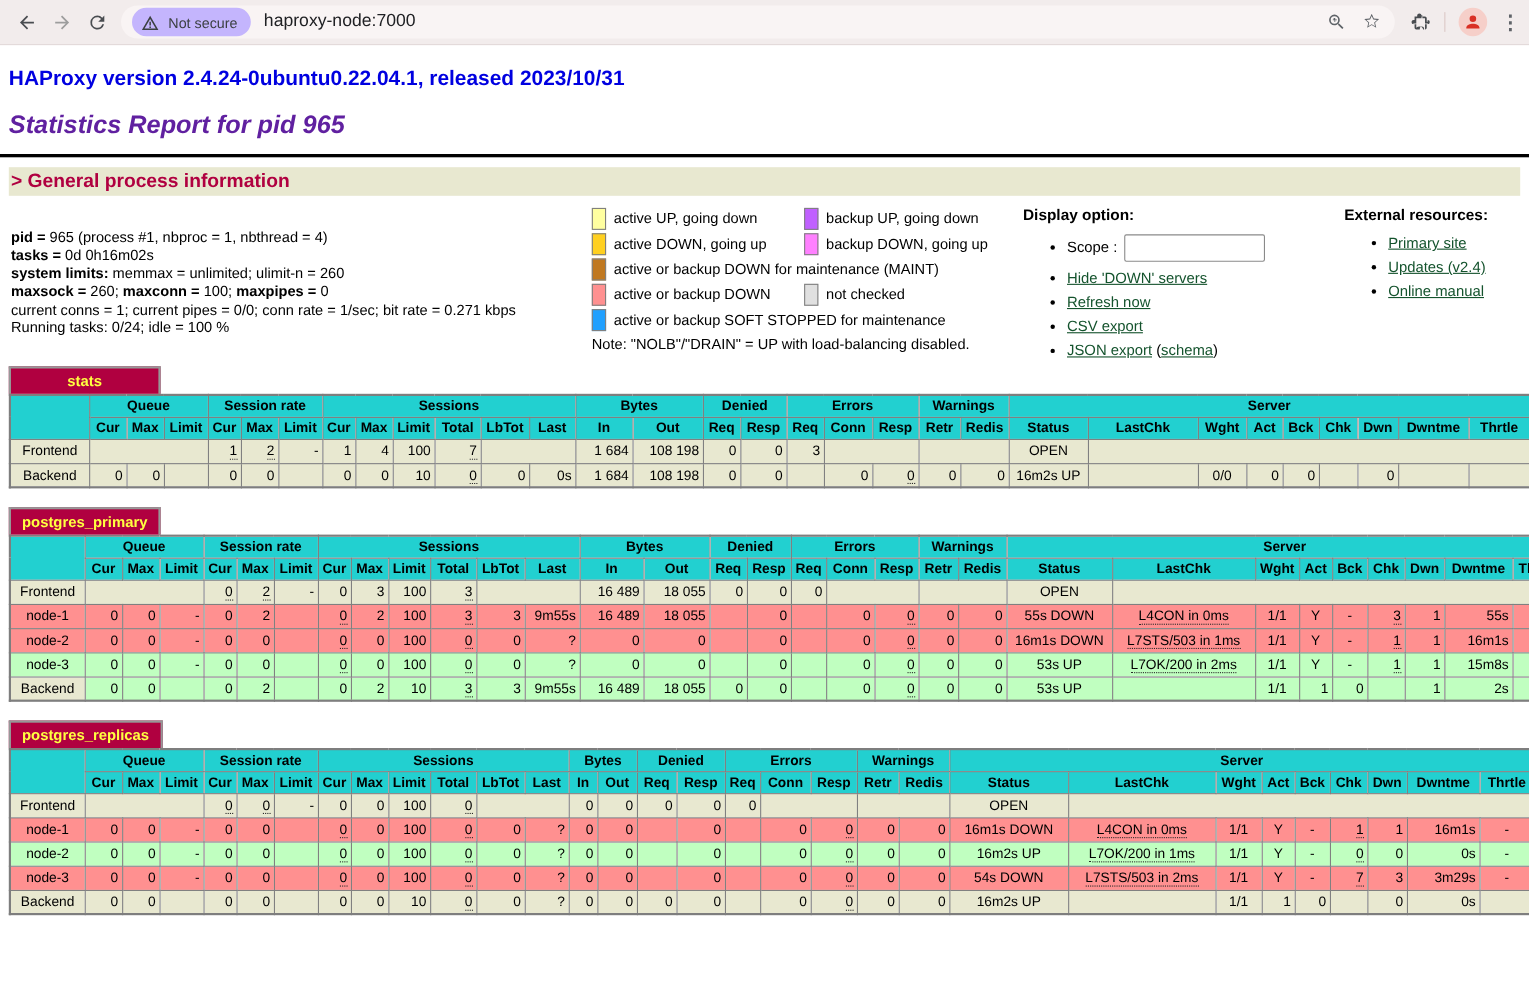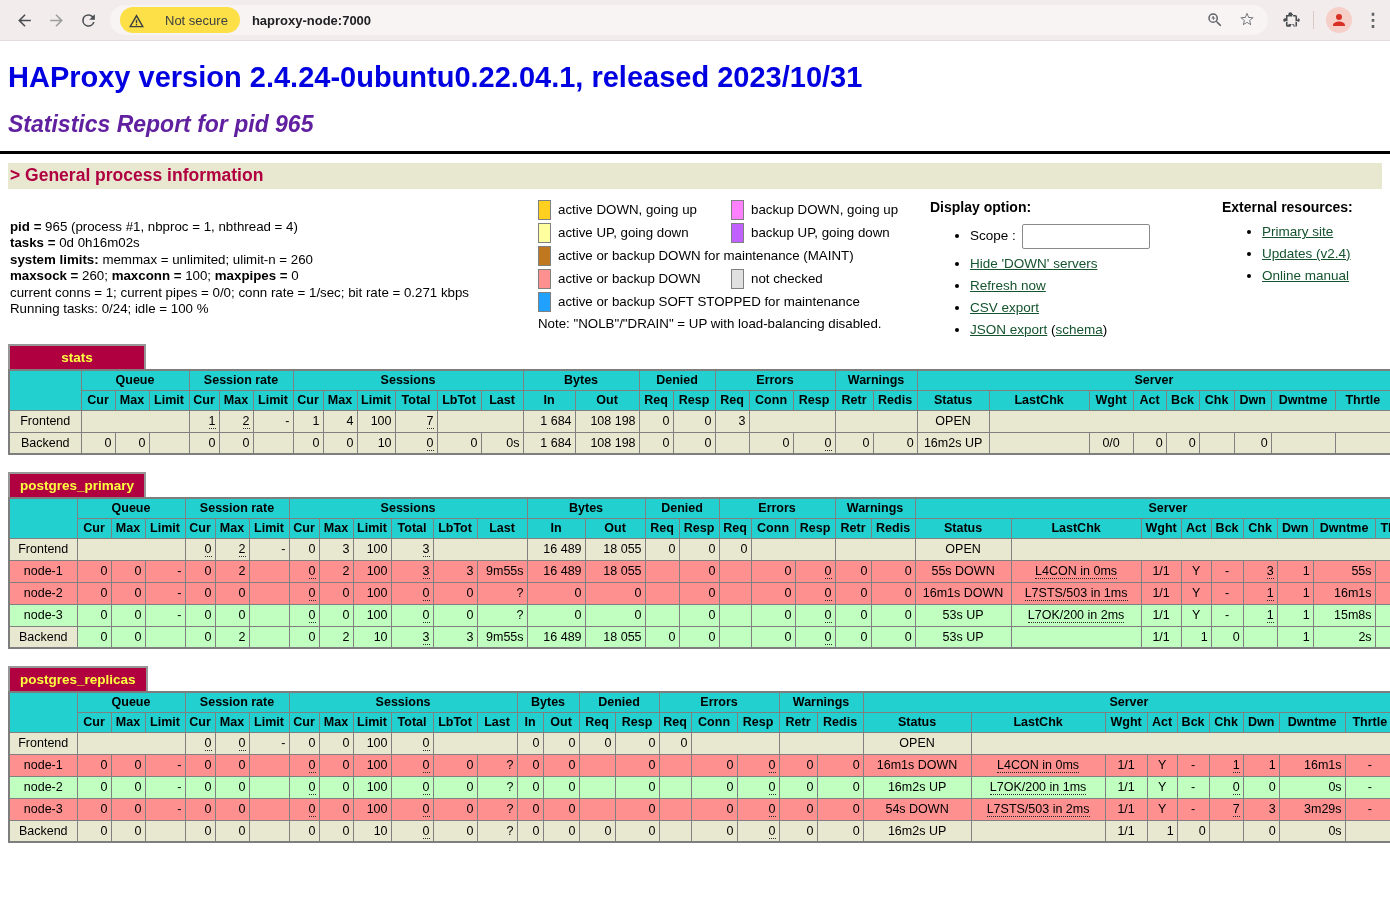--- a/index.html
+++ b/index.html
@@ -5,30 +5,30 @@
   * { box-sizing: border-box; }
   html,body { margin:0; padding:0; }
   body {
     width:1390px; height:912px; overflow:hidden; background:#fff;
     font-family:"Liberation Sans", sans-serif; color:#000;
   }
   
   .chrome { height:41px; background:#f2ecec; display:flex; align-items:center; padding:0 8px; border-bottom:1px solid #e3dada; }
   .nav-btn { width:32px; height:32px; display:flex; align-items:center; justify-content:center; border-radius:50%; flex:0 0 auto; cursor:pointer; }
   .omnibox { flex:1 1 auto; height:30px; margin:0 6px; background:#f9f4f4; border-radius:15px; display:flex; align-items:center; padding:0 10px; min-width:0; }
-  .chip { background:#fde047; border-radius:13px; height:26px; display:flex; align-items:center; padding:0 12px 0 8px; gap:20px; flex:0 0 auto; }
+  .chip { background:#c4b5fd; border-radius:13px; height:26px; display:flex; align-items:center; padding:0 12px 0 8px; gap:8px; flex:0 0 auto; }
   .chip-label { font-size:13px; color:#3c4043; }
-  .url-text { font-size:13px; color:#202124; margin-left:12px; flex:1 1 auto; white-space:nowrap; overflow:hidden;font-weight:bold; }
+  .url-text { font-size:16px; color:#202124; margin-left:12px; flex:1 1 auto; white-space:nowrap; overflow:hidden; }
   .omni-icons { display:flex; align-items:center; gap:14px; margin-right:2px; }
   .toolbar-right { display:flex; align-items:center; gap:12px; margin-left:8px; flex:0 0 auto; }
   .divider-v { width:1px; height:18px; background:#dcc9c7; }
   .avatar { width:26px; height:26px; border-radius:50%; background:#f6cfc9; display:flex; align-items:center; justify-content:center; }
   .kebab { font-size:18px; color:#5f6368; font-weight:bold; letter-spacing:0; line-height:1; }
   
-  .h1 { color:#0000e0; font-size:29px; font-weight:bold; margin:20px 0 0 8px; }
+  .h1 { color:#0000e0; font-size:19px; font-weight:bold; margin:20px 0 0 8px; }
   .h2 { color:#6020a0; font-size:23px; font-weight:bold; font-style:italic; margin:17px 0 13px 8px; }
   .rule { height:3px; background:#000; margin:0; }
   .h3 { background:#e8e8d0; color:#b00040; font-size:17.5px; font-weight:bold; padding:2px 4px 3px 2px; margin:9px 8px 0 8px; }
   
   .info { display:flex; margin:6px 0 0 10px; align-items:flex-start; }
   .proc { width:528px; padding-top:24px; font-size:13.3px; line-height:16.4px; }
   .legend { width:392px; font-size:13.3px; padding-top:3px; }
   .legend-row { display:flex; align-items:center; height:23px; }
   .legend-item { display:flex; align-items:center; }
   .legend-item.fixed { width:193px; }
@@ -126,36 +126,36 @@
       <div><b>system limits:</b><span> memmax = unlimited; ulimit-n = 260</span></div>
       <div><b>maxsock = </b><span>260; </span><b>maxconn = </b><span>100; </span><b>maxpipes = </b><span>0</span></div>
       <div><span>current conns = 1; current pipes = 0/0; conn rate = 1/sec; bit rate = 0.271 kbps</span></div>
       <div><span>Running tasks: 0/24; idle = 100 %</span></div>
     </div>
 
   <div class="legend">
     <div id="legend-rows">
         <div class="legend-row">
           <div class="legend-item fixed">
+            <span class="swatch" style="background:#ffffa0"></span>
+            <span>active UP, going down</span>
+          </div>
+          <div class="legend-item">
+            <span class="swatch" style="background:#c060ff"></span>
+            <span>backup UP, going down</span>
+          </div>
+        </div>
+        <div class="legend-row">
+          <div class="legend-item fixed">
             <span class="swatch" style="background:#ffd020"></span>
             <span>active DOWN, going up</span>
           </div>
           <div class="legend-item">
             <span class="swatch" style="background:#ff80ff"></span>
             <span>backup DOWN, going up</span>
-          </div>
-        </div>
-        <div class="legend-row">
-          <div class="legend-item fixed">
-            <span class="swatch" style="background:#ffffa0"></span>
-            <span>active UP, going down</span>
-          </div>
-          <div class="legend-item">
-            <span class="swatch" style="background:#c060ff"></span>
-            <span>backup UP, going down</span>
           </div>
         </div>
         <div class="legend-row">
           <div class="legend-item">
             <span class="swatch" style="background:#c07820"></span>
             <span>active or backup DOWN for maintenance (MAINT)</span>
           </div>
         </div>
         <div class="legend-row">
           <div class="legend-item fixed">

